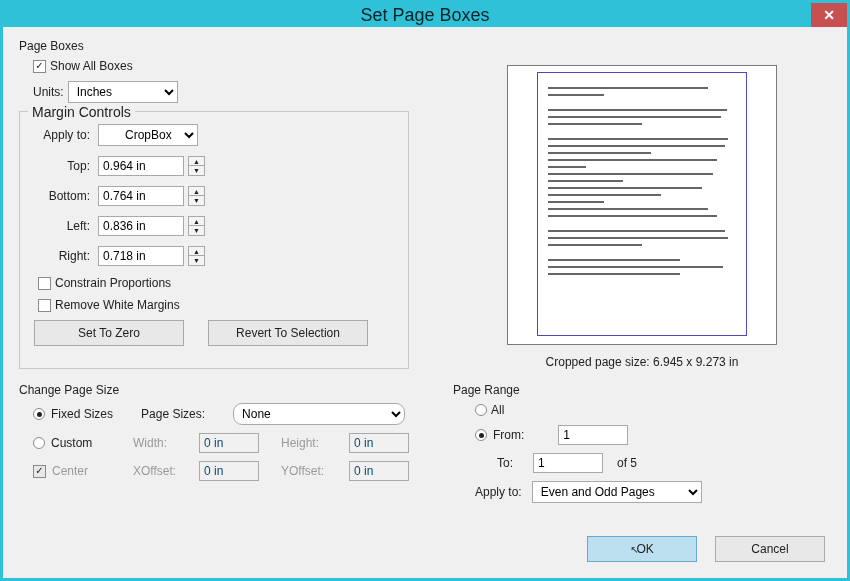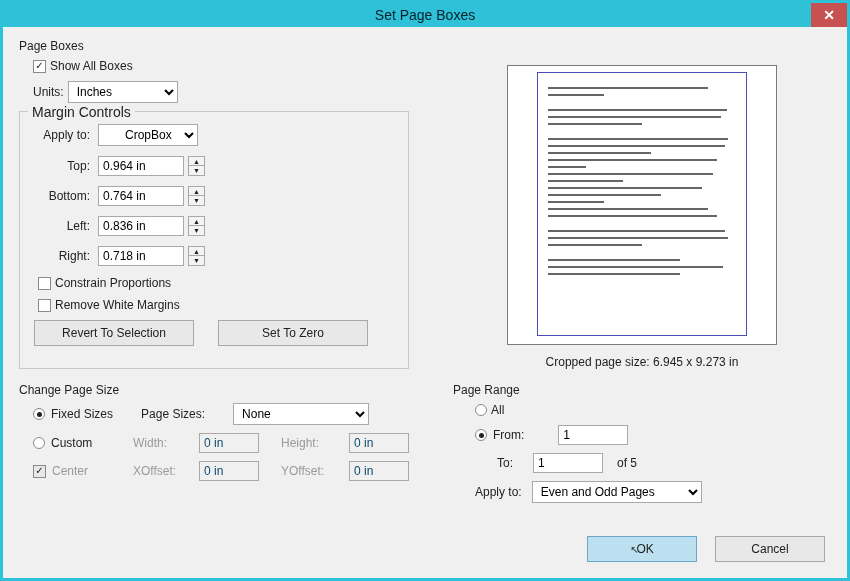--- a/index.html
+++ b/index.html
@@ -19,21 +19,21 @@
   }
   .titlebar {
     height: 24px;
     background: #2fc1d8;
     display: flex;
     align-items: center;
     justify-content: center;
     position: relative;
   }
   .titlebar .title {
-    font-size: 14px;
+    font-size: 18px;
     color: #05232a;
   }
   .close-btn {
     position: absolute;
     right: 0;
     top: 0;
     width: 36px;
     height: 24px;
     background: #c75050;
     color: #fff;
@@ -296,25 +296,25 @@
           <div class="row" style="margin-left:4px;">
             <span class="checkbox"></span>
             <span class="label">Constrain Proportions</span>
           </div>
           <div class="row" style="margin-left:4px;">
             <span class="checkbox"></span>
             <span class="label">Remove White Margins</span>
           </div>
 
           <div class="row" style="gap:24px; margin-top:6px;">
+            <div class="btn" style="width:150px;">
+              <span>Set To Zero</span>
+            </div>
             <div class="btn" style="width:160px;">
               <span>Revert To Selection</span>
-            </div>
-            <div class="btn" style="width:150px;">
-              <span>Set To Zero</span>
             </div>
           </div>
         </div>
       </div>
 
       <div class="preview-col">
         <div class="preview-frame">
           <div class="preview-page">
             <div class="pline" style="width:85%;"></div>
             <div class="pline" style="width:30%;"></div>
@@ -353,21 +353,21 @@
 
       <div class="change-size">
         <div class="section-label">Change Page Size</div>
         <div style="margin-left:14px;">
           <div class="row" style="gap:28px;">
             <span style="display:flex;align-items:center;gap:6px;">
               <span class="radio checked"></span>
               <span class="label">Fixed Sizes</span>
             </span>
             <span class="label">Page Sizes:</span>
-            <select style="width:136px;">
+            <select style="width:172px;border-radius:9px;">
               <option>None</option>
             </select>
           </div>
 
           <div class="row" style="gap:22px;">
             <span style="display:flex;align-items:center;gap:6px; width:78px;">
               <span class="radio"></span>
               <span class="label">Custom</span>
             </span>
             <span class="label disabled" style="width:44px;">Width:</span>

